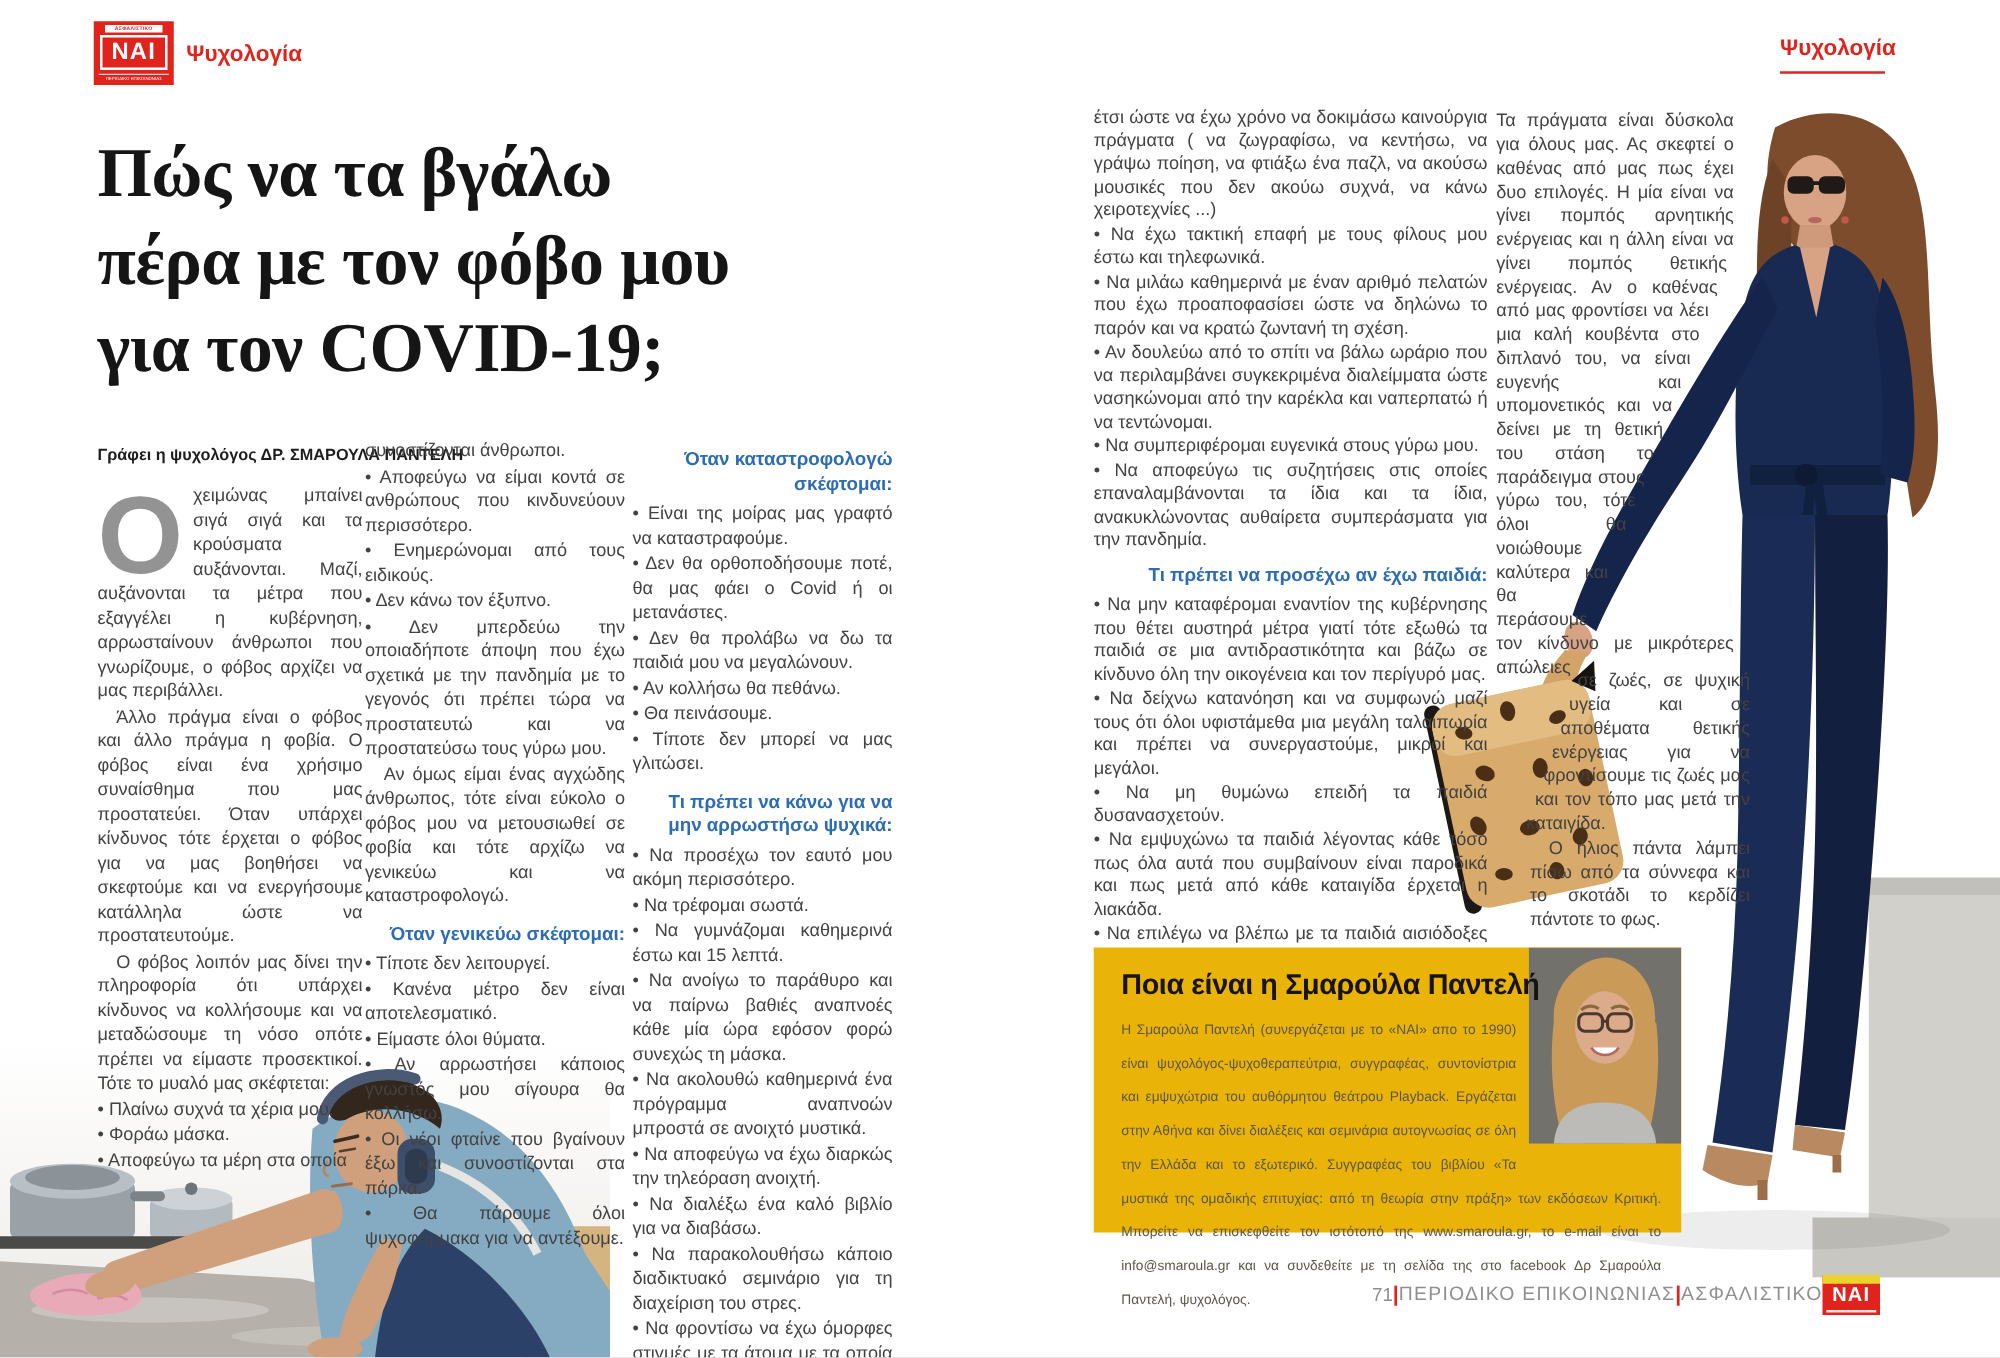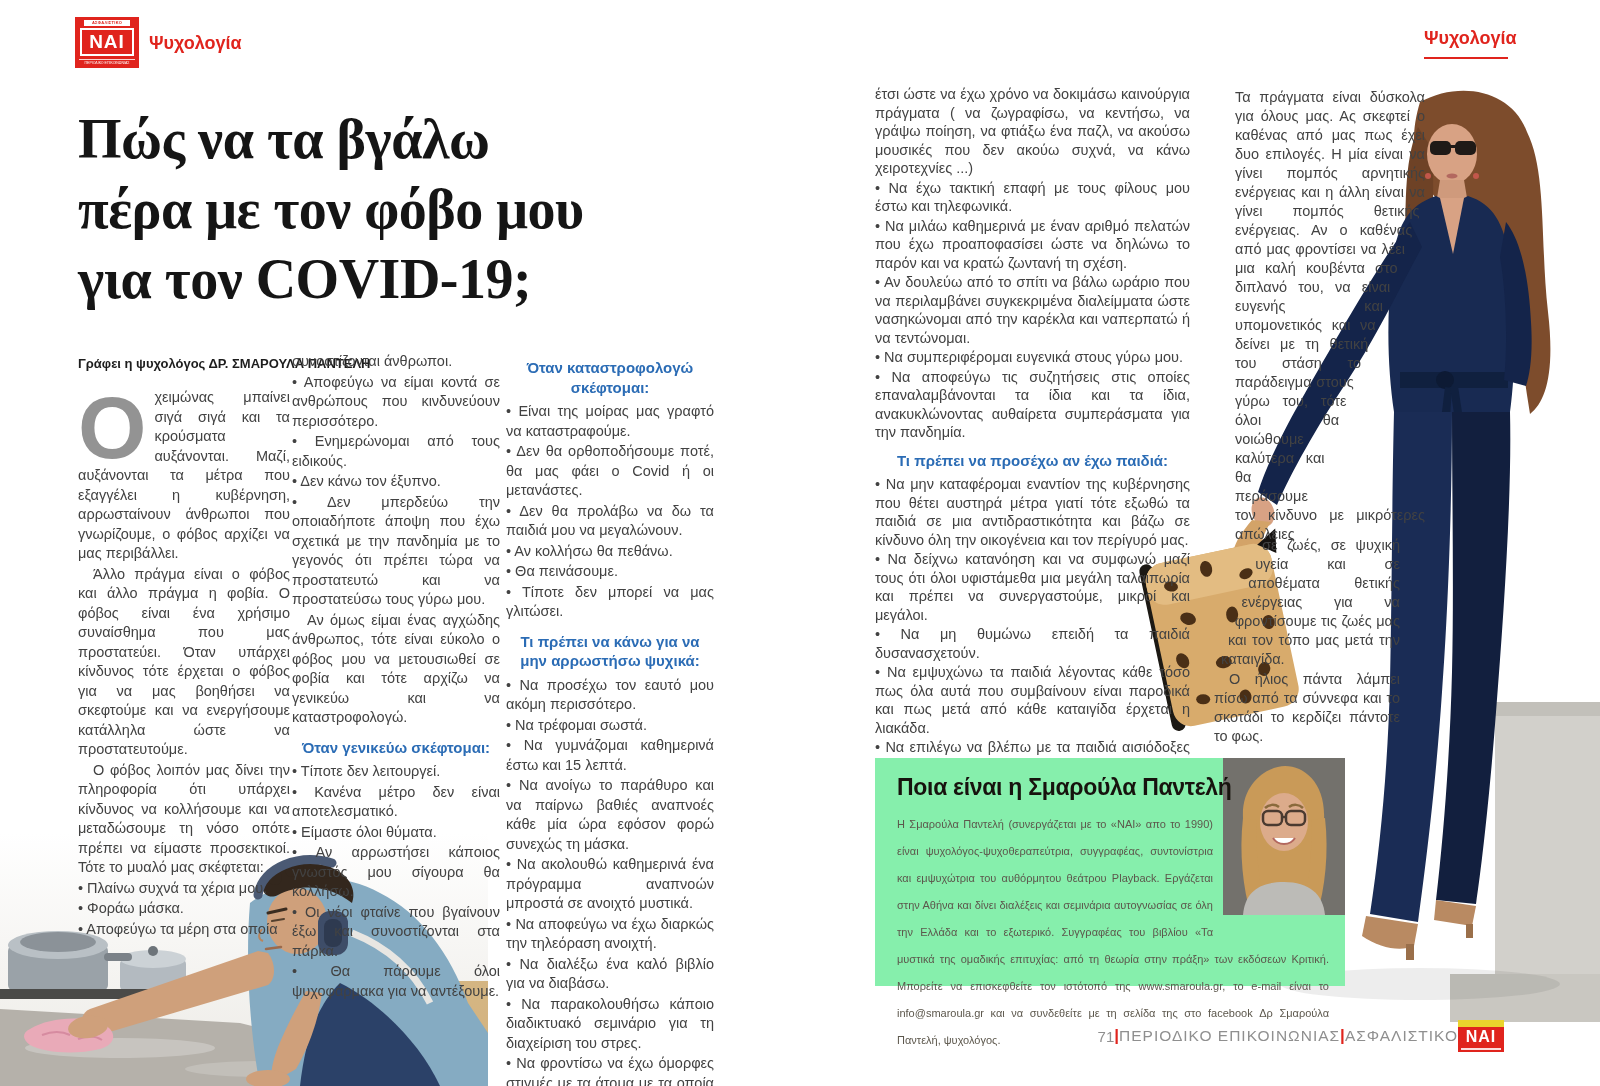--- a/index.html
+++ b/index.html
@@ -26,39 +26,39 @@
     color:#151515; white-space:pre-line; letter-spacing:-0.5px;}
   .byline{position:absolute; left:78px; top:356px; width:420px; font-size:13px; font-weight:bold; color:#1d1d1d;}
   
   .col{position:absolute; font-size:14.5px; line-height:19.5px; text-align:justify; z-index:2;}
   .col1{left:78px;  top:388px; width:212px;}
   .col2{left:292px; top:352px; width:208px;}
   .col3{left:506px; top:348px; width:208px;}
   .col4{left:875px; top:85px;  width:315px; line-height:18.5px;}
   .blk{margin:0 0 1px 0;}
   .blk-p{text-indent:15px;}
-  .blk-h{color:#2b6cb5; font-weight:bold; font-size:15px; margin:10px 0 5px 0; text-align:center;}
+  .blk-h{color:#2b6cb5; font-weight:bold; font-size:15px; margin:10px 0 5px 0; text-align:right;}
   .dropcap{float:left; font-size:88px; line-height:72px; font-weight:bold; color:#939393; margin:4px 8px 0 0;}
   
-  .side-top{position:absolute; left:1235px; top:88px; width:190px; height:410px;
+  .side-top{position:absolute; left:1197px; top:88px; width:190px; height:410px;
     font-size:14.5px; line-height:19px; text-align:justify; z-index:2;}
   .wrap-spacer-right{float:right; width:112px; height:410px;
     shape-outside:polygon(100% 29%, 100% 100%, 0% 100%); }
   .side-bottom{position:absolute; left:1214px; top:536px; width:186px;
     font-size:14.5px; line-height:19px; text-align:justify; z-index:2;}
   .wrap-spacer-left{float:left; width:48px; height:152px;
     shape-outside:polygon(0 0, 100% 0, 0 88%);}
-  .side-bottom .p2{text-indent:15px; margin-top:1px;}
+  .side-bottom .p2{text-indent:15px; margin-top:1px;margin-left:10px;}
   
   .photo{position:absolute; z-index:1;}
   .photo-man{left:0; top:833px; width:488px; height:253px;}
   .photo-woman{left:1100px; top:72px; width:500px; height:950px;}
   
   .profile-box{position:absolute; left:875px; top:758px; width:470px; height:228px;
-    background:#86efac; z-index:2;}
+    background:#eab308; z-index:2;}
   .box-inner{position:absolute; left:22px; right:16px; top:16px; bottom:12px;}
   .box-title{font-size:23px; font-weight:bold; color:#17130e; margin-bottom:10px; letter-spacing:-0.3px;}
   .box-text{font-size:11px; line-height:27px; color:#5c574c; text-align:justify;}
   .portrait-spacer{float:right; width:116px; height:128px;}
   .portrait{position:absolute; right:0; top:0; width:122px; height:157px; overflow:hidden;}
   
   .footer{position:absolute; right:96px; top:1018px; height:36px; display:flex; align-items:center;
     z-index:2;}
   .footer .pg{color:#8f8f8f; font-size:15px;}
   .footer .sep{color:#e0241d; font-weight:bold; font-size:17px;}

